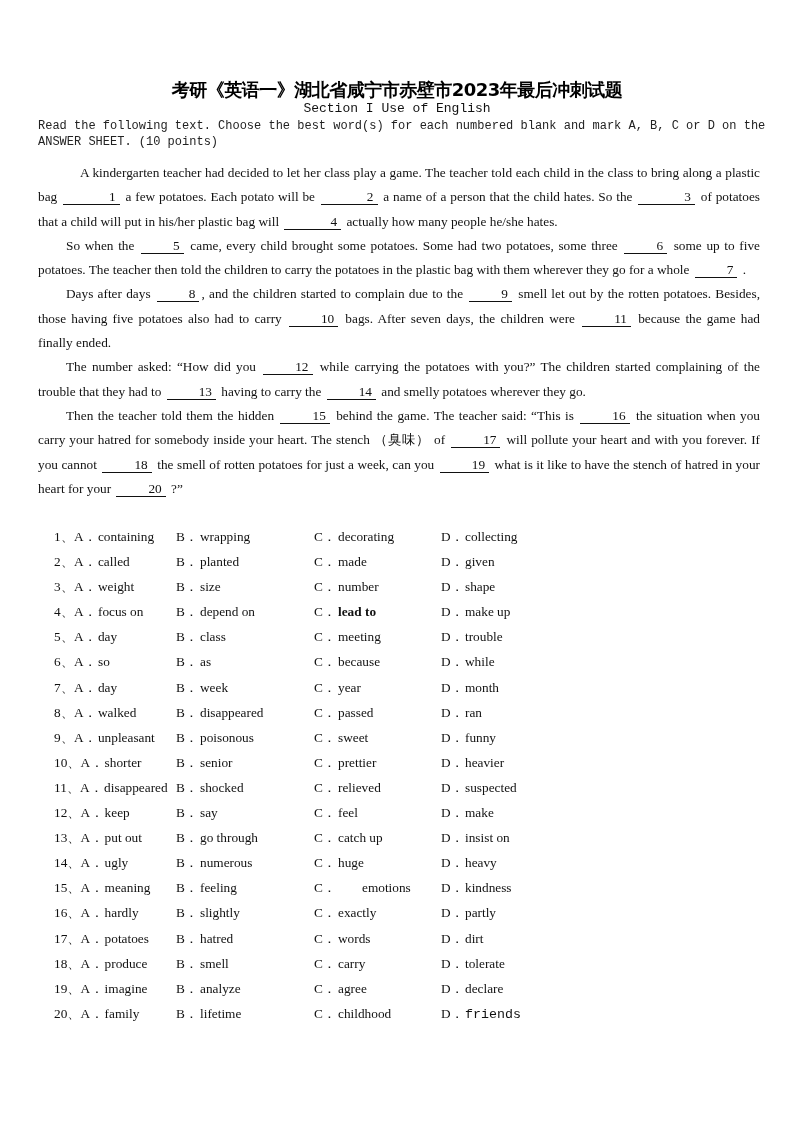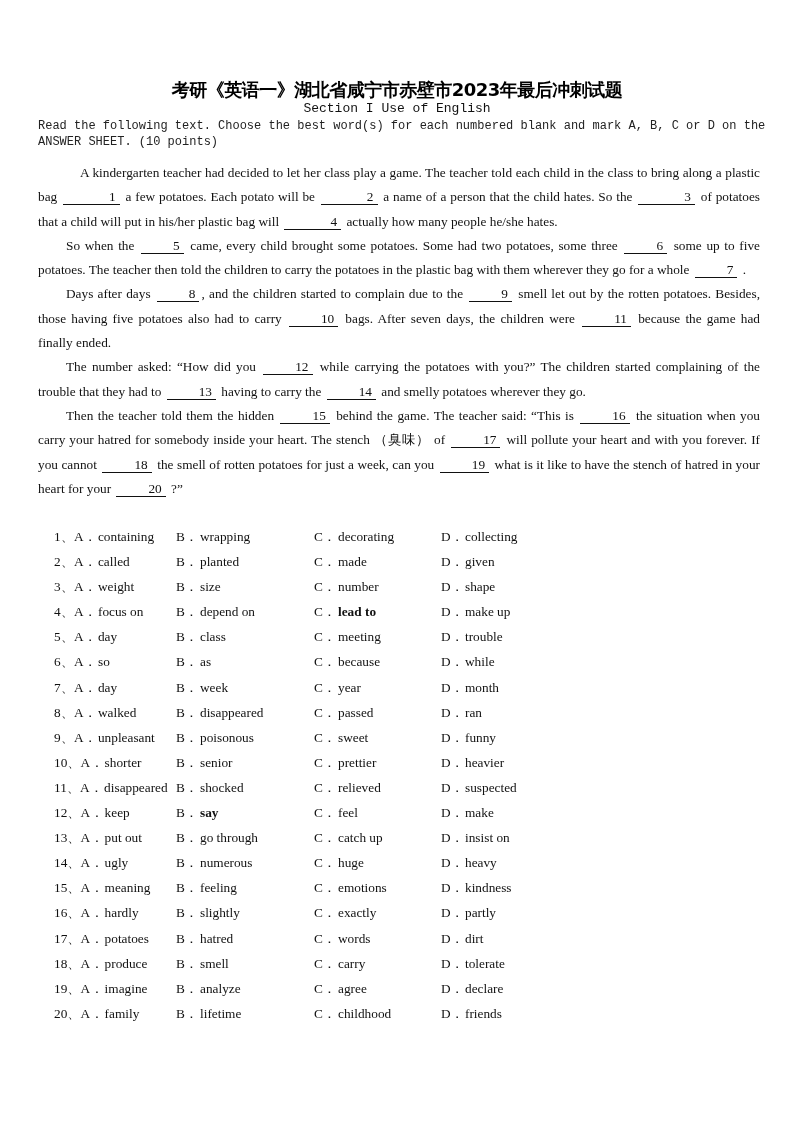--- a/index.html
+++ b/index.html
@@ -121,40 +121,40 @@
         <span class="c-d"><span class="lbl" style="position: static;">D．</span><span style="position: static;">heavier</span></span>
       </div>
       <div class="opt-row">
         <span class="c-a"><span style="position: static;">11、</span><span class="lbl" style="position: static;">A．</span><span style="position: static;">disappeared</span></span>
         <span class="c-b"><span class="lbl" style="position: static;">B．</span><span style="position: static;">shocked</span></span>
         <span class="c-c"><span class="lbl" style="position: static;">C．</span><span style="position: static;">relieved</span></span>
         <span class="c-d"><span class="lbl" style="position: static;">D．</span><span style="position: static;">suspected</span></span>
       </div>
       <div class="opt-row">
         <span class="c-a"><span style="position: static;">12、</span><span class="lbl" style="position: static;">A．</span><span style="position: static;">keep</span></span>
-        <span class="c-b"><span class="lbl" style="position: static;">B．</span><span style="position: static; font-weight: bold;">say</span></span>
+        <span class="c-b"><span class="lbl" style="position: static;">B．</span><span style="position: static;">say</span></span>
         <span class="c-c"><span class="lbl" style="position: static;">C．</span><span style="position: static;">feel</span></span>
         <span class="c-d"><span class="lbl" style="position: static;">D．</span><span style="position: static;">make</span></span>
       </div>
       <div class="opt-row">
         <span class="c-a"><span style="position: static;">13、</span><span class="lbl" style="position: static;">A．</span><span style="position: static;">put out</span></span>
         <span class="c-b"><span class="lbl" style="position: static;">B．</span><span style="position: static;">go through</span></span>
         <span class="c-c"><span class="lbl" style="position: static;">C．</span><span style="position: static;">catch up</span></span>
         <span class="c-d"><span class="lbl" style="position: static;">D．</span><span style="position: static;">insist on</span></span>
       </div>
       <div class="opt-row">
         <span class="c-a"><span style="position: static;">14、</span><span class="lbl" style="position: static;">A．</span><span style="position: static; text-align: right;">ugly</span></span>
         <span class="c-b"><span class="lbl" style="position: static;">B．</span><span style="position: static;">numerous</span></span>
         <span class="c-c"><span class="lbl" style="position: static;">C．</span><span style="position: static;">huge</span></span>
         <span class="c-d"><span class="lbl" style="position: static;">D．</span><span style="position: static;">heavy</span></span>
       </div>
       <div class="opt-row">
         <span class="c-a"><span style="position: static;">15、</span><span class="lbl" style="position: static;">A．</span><span style="position: static;">meaning</span></span>
         <span class="c-b"><span class="lbl" style="position: static;">B．</span><span style="position: static;">feeling</span></span>
-        <span class="c-c"><span class="lbl" style="position: static;">C．</span><span style="position: static;">emotions</span></span>
+        <span class="c-c"><span class="lbl" style="position: static;">C．</span><span style="position: static; margin-left: 24px;">emotions</span></span>
         <span class="c-d"><span class="lbl" style="position: static;">D．</span><span style="position: static;">kindness</span></span>
       </div>
       <div class="opt-row">
         <span class="c-a"><span style="position: static;">16、</span><span class="lbl" style="position: static;">A．</span><span style="position: static;">hardly</span></span>
         <span class="c-b"><span class="lbl" style="position: static;">B．</span><span style="position: static;">slightly</span></span>
         <span class="c-c"><span class="lbl" style="position: static;">C．</span><span style="position: static;">exactly</span></span>
         <span class="c-d"><span class="lbl" style="position: static;">D．</span><span style="position: static;">partly</span></span>
       </div>
       <div class="opt-row">
         <span class="c-a"><span style="position: static;">17、</span><span class="lbl" style="position: static;">A．</span><span style="position: static;">potatoes</span></span>
@@ -171,17 +171,17 @@
       <div class="opt-row">
         <span class="c-a"><span style="position: static;">19、</span><span class="lbl" style="position: static;">A．</span><span style="position: static;">imagine</span></span>
         <span class="c-b"><span class="lbl" style="position: static;">B．</span><span style="position: static;">analyze</span></span>
         <span class="c-c"><span class="lbl" style="position: static;">C．</span><span style="position: static;">agree</span></span>
         <span class="c-d"><span class="lbl" style="position: static;">D．</span><span style="position: static;">declare</span></span>
       </div>
       <div class="opt-row">
         <span class="c-a"><span style="position: static;">20、</span><span class="lbl" style="position: static;">A．</span><span style="position: static;">family</span></span>
         <span class="c-b"><span class="lbl" style="position: static;">B．</span><span style="position: static;">lifetime</span></span>
         <span class="c-c"><span class="lbl" style="position: static;">C．</span><span style="position: static;">childhood</span></span>
-        <span class="c-d"><span class="lbl" style="position: static;">D．</span><span style="position: static;">friends</span></span>
+        <span class="c-d"><span class="lbl" style="position: static;">D．</span><span style="position: static; font-family: Liberation Mono, monospace;">friends</span></span>
       </div>
     </div>
 
 </div>
 
 </body></html>

